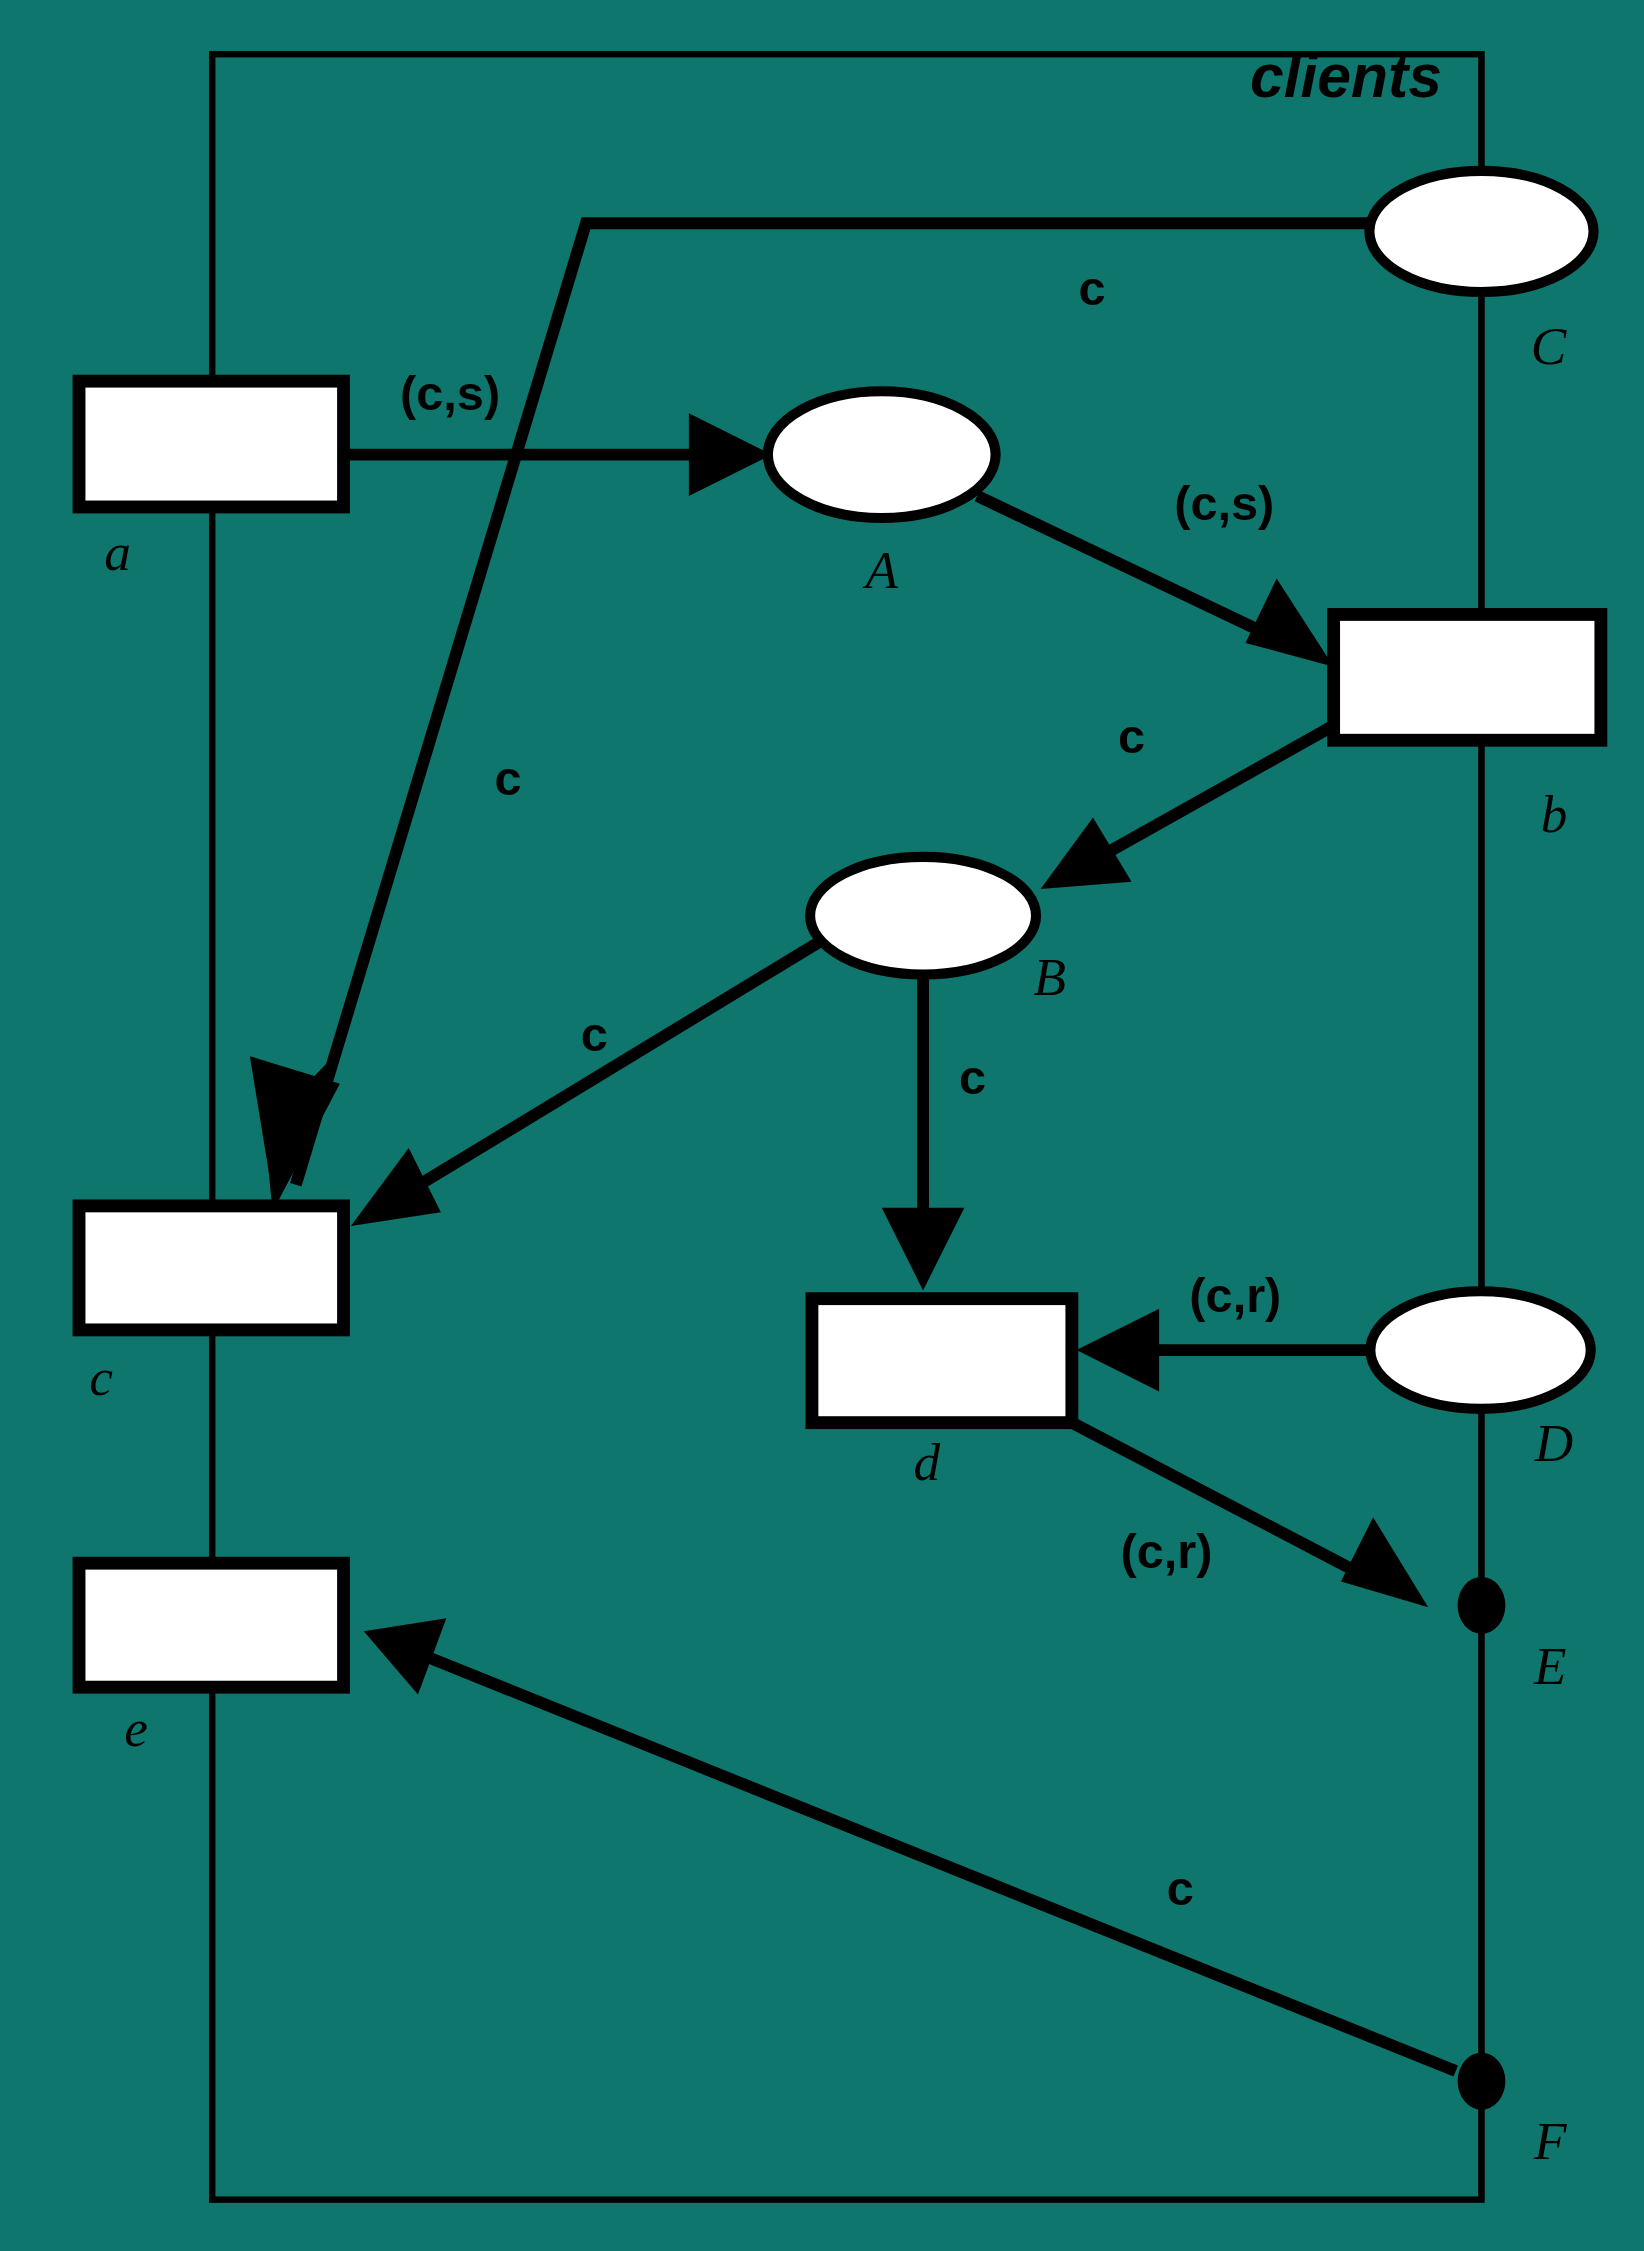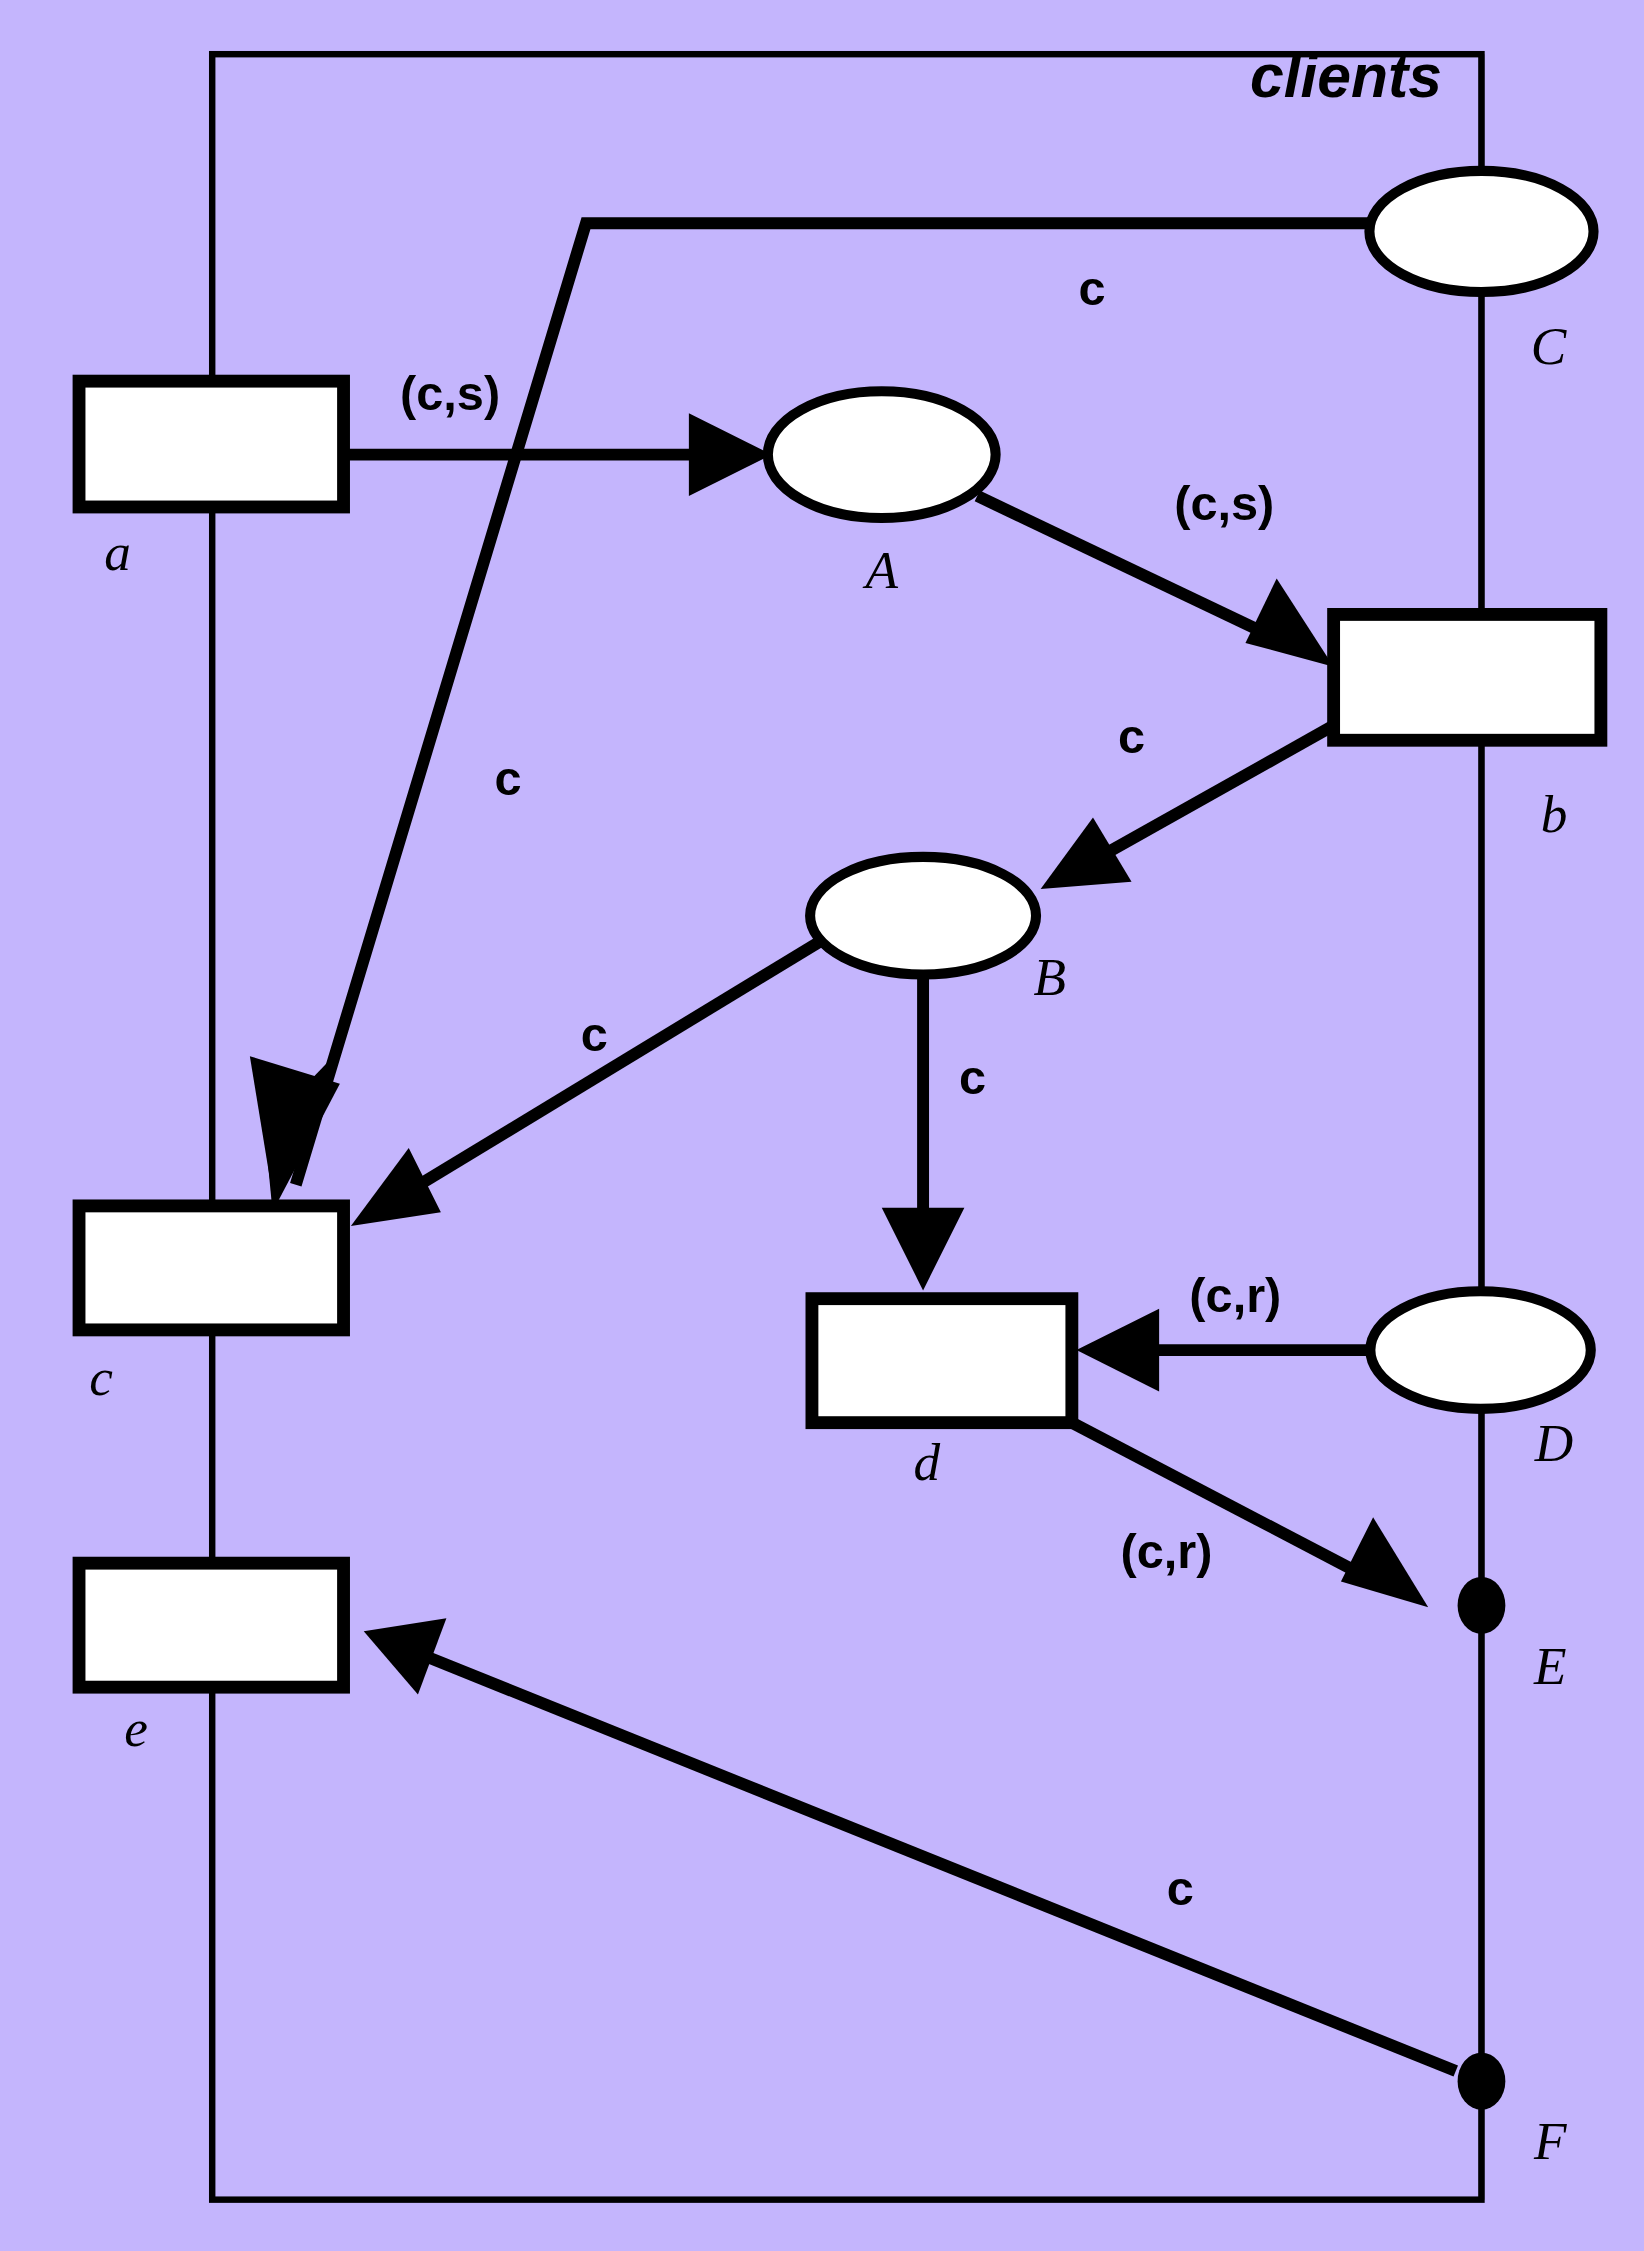--- a/index.html
+++ b/index.html
@@ -10,21 +10,21 @@
   body {
     width: 1645px;
     height: 2252px;
     overflow: hidden;
     font-family: "Liberation Sans", sans-serif;
   }
   #diagram-root {
     position: relative;
     width: 1645px;
     height: 2252px;
-    background: #c4b5fd;
+    background: #0f766e;
   }
   svg#diagram-svg {
     display: block;
     width: 1645px;
     height: 2252px;
   }
   .frame-rect {
     fill: none;
     stroke: #000000;
     stroke-width: 7;

